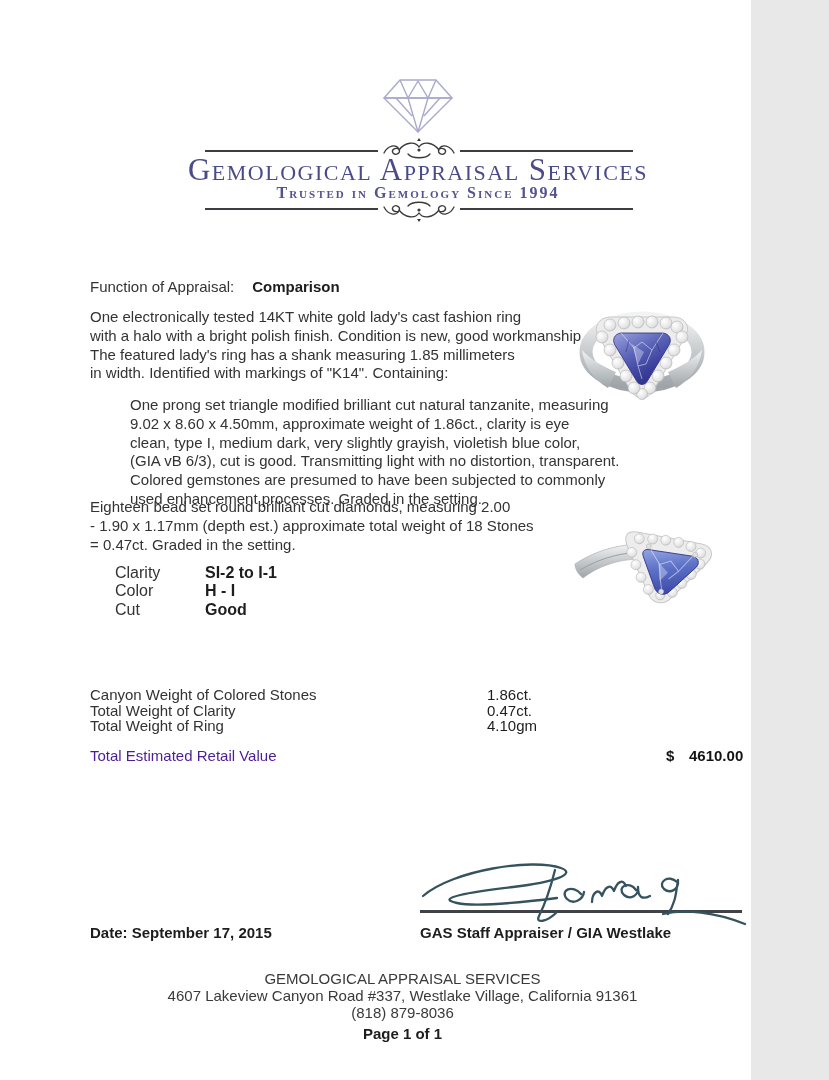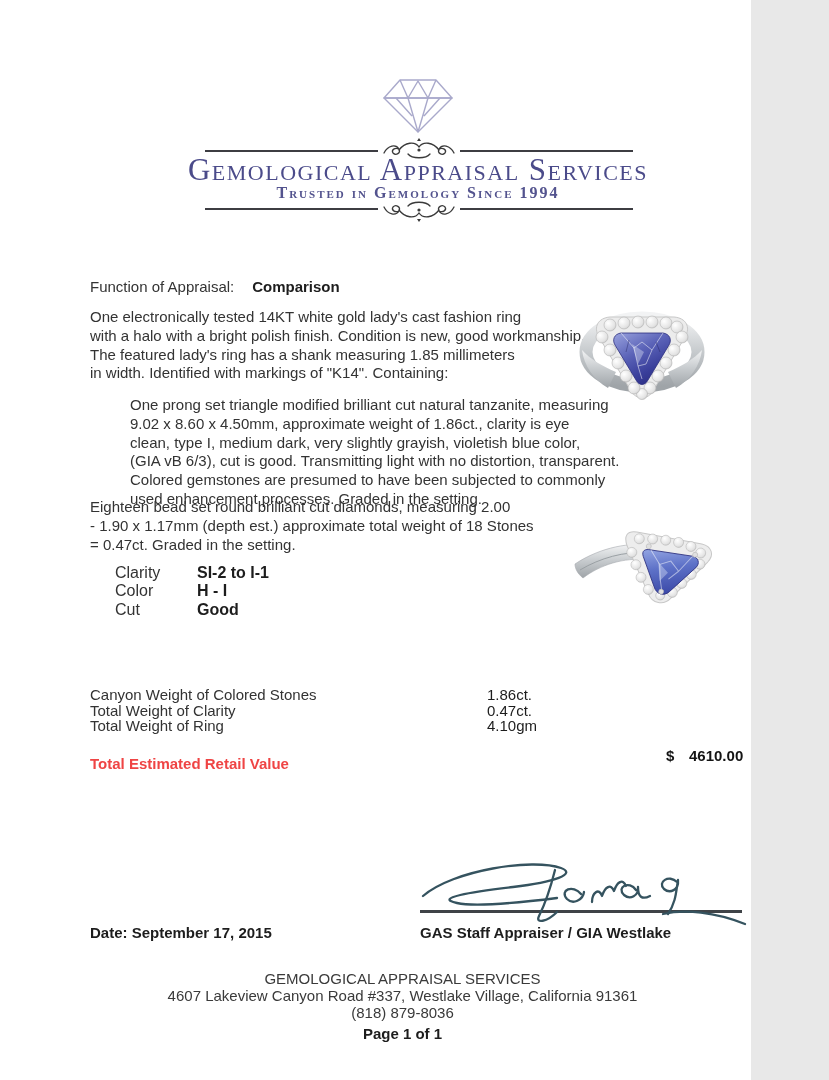--- a/index.html
+++ b/index.html
@@ -40,24 +40,24 @@
   
   .meta-row{position:absolute;left:90px;font-size:15px;line-height:16.5px;}
   .meta-label{display:inline-block;width:158px;color:#333;}
   .meta-value{font-weight:bold;color:#1d1d1d;}
   .para{
     position:absolute;left:90px;width:500px;
     font-size:15px;line-height:18.8px;color:#333;
     white-space:pre-line;
   }
   .grade-label{position:absolute;left:115px;color:#333;white-space:nowrap;}
-  .grade-value{position:absolute;left:197px;font-weight:bold;color:#1d1d1d;white-space:nowrap;}
+  .grade-value{position:absolute;left:205px;font-weight:bold;color:#1d1d1d;white-space:nowrap;}
   .tot-label{position:absolute;left:90px;font-size:15px;color:#333;white-space:nowrap;}
   .tot-value{position:absolute;left:487px;font-size:15px;font-weight:normal;color:#1d1d1d;white-space:nowrap;}
-  .grand-label{position:absolute;left:90px;top:747px;font-size:15px;font-weight:bold;color:#ef4444;margin-top:8px;}
+  .grand-label{position:absolute;left:90px;top:747px;font-size:15px;font-weight:normal;color:#4c1d95;}
   .grand-currency{position:absolute;left:666px;top:747px;font-size:15px;font-weight:bold;color:#141414;}
   .grand-amount{position:absolute;left:689px;top:747px;font-size:15px;font-weight:bold;color:#141414;}
 
   
   .sig-date{position:absolute;left:90px;top:924px;font-size:15px;font-weight:bold;color:#1d1d1d;}
   .sig-signer{position:absolute;left:420px;top:924px;font-size:15px;font-weight:bold;color:#1d1d1d;}
   .footer{
     position:absolute;left:0;top:970px;width:805px;text-align:center;
     font-size:15px;line-height:17px;color:#3a3a3a;
   }

